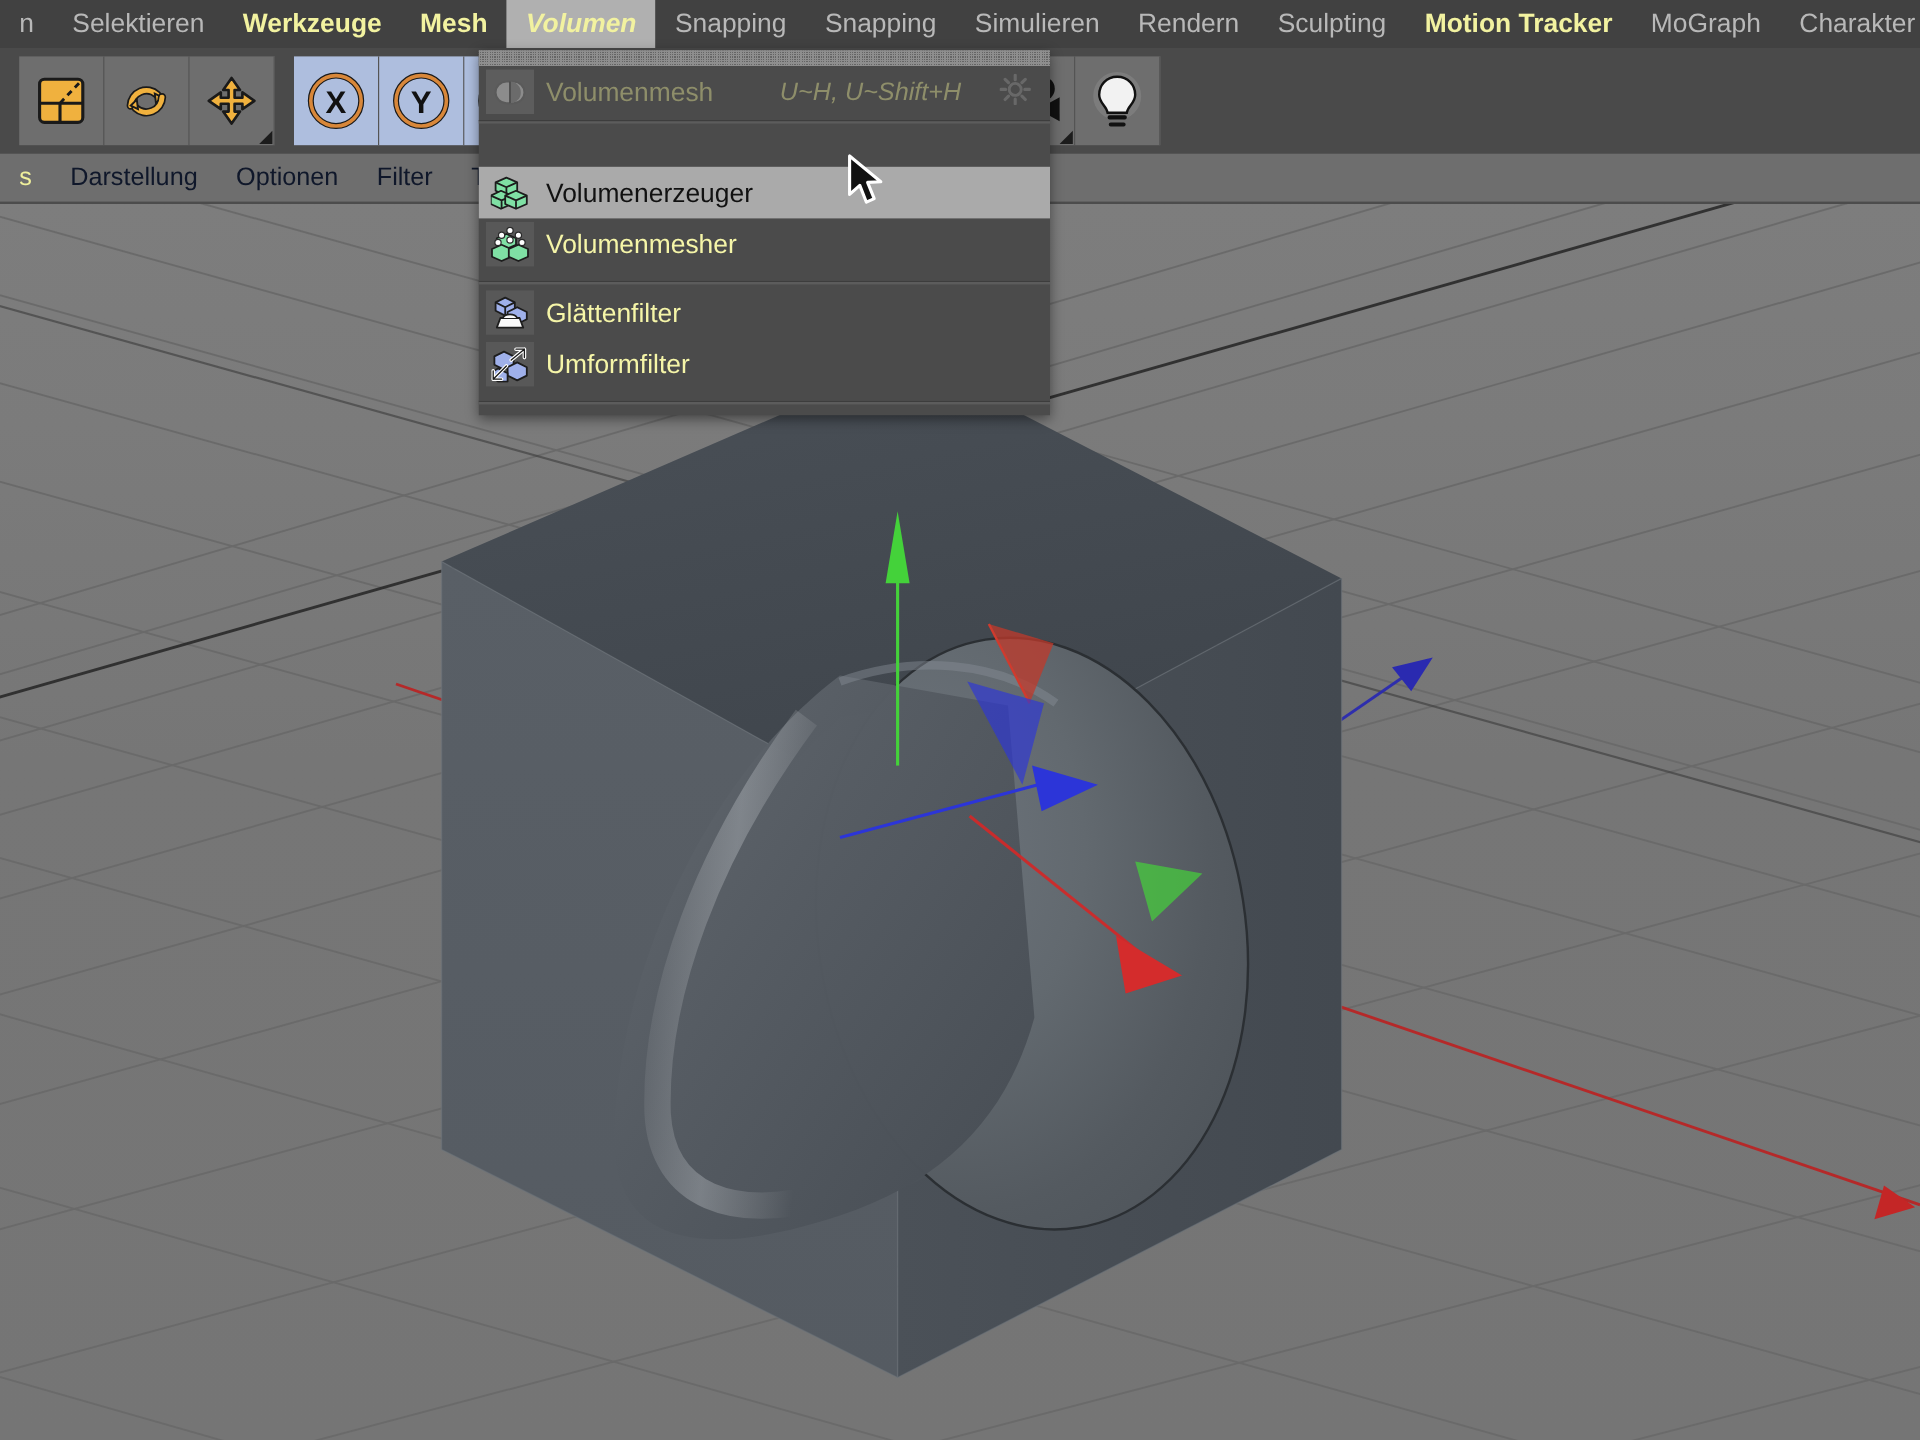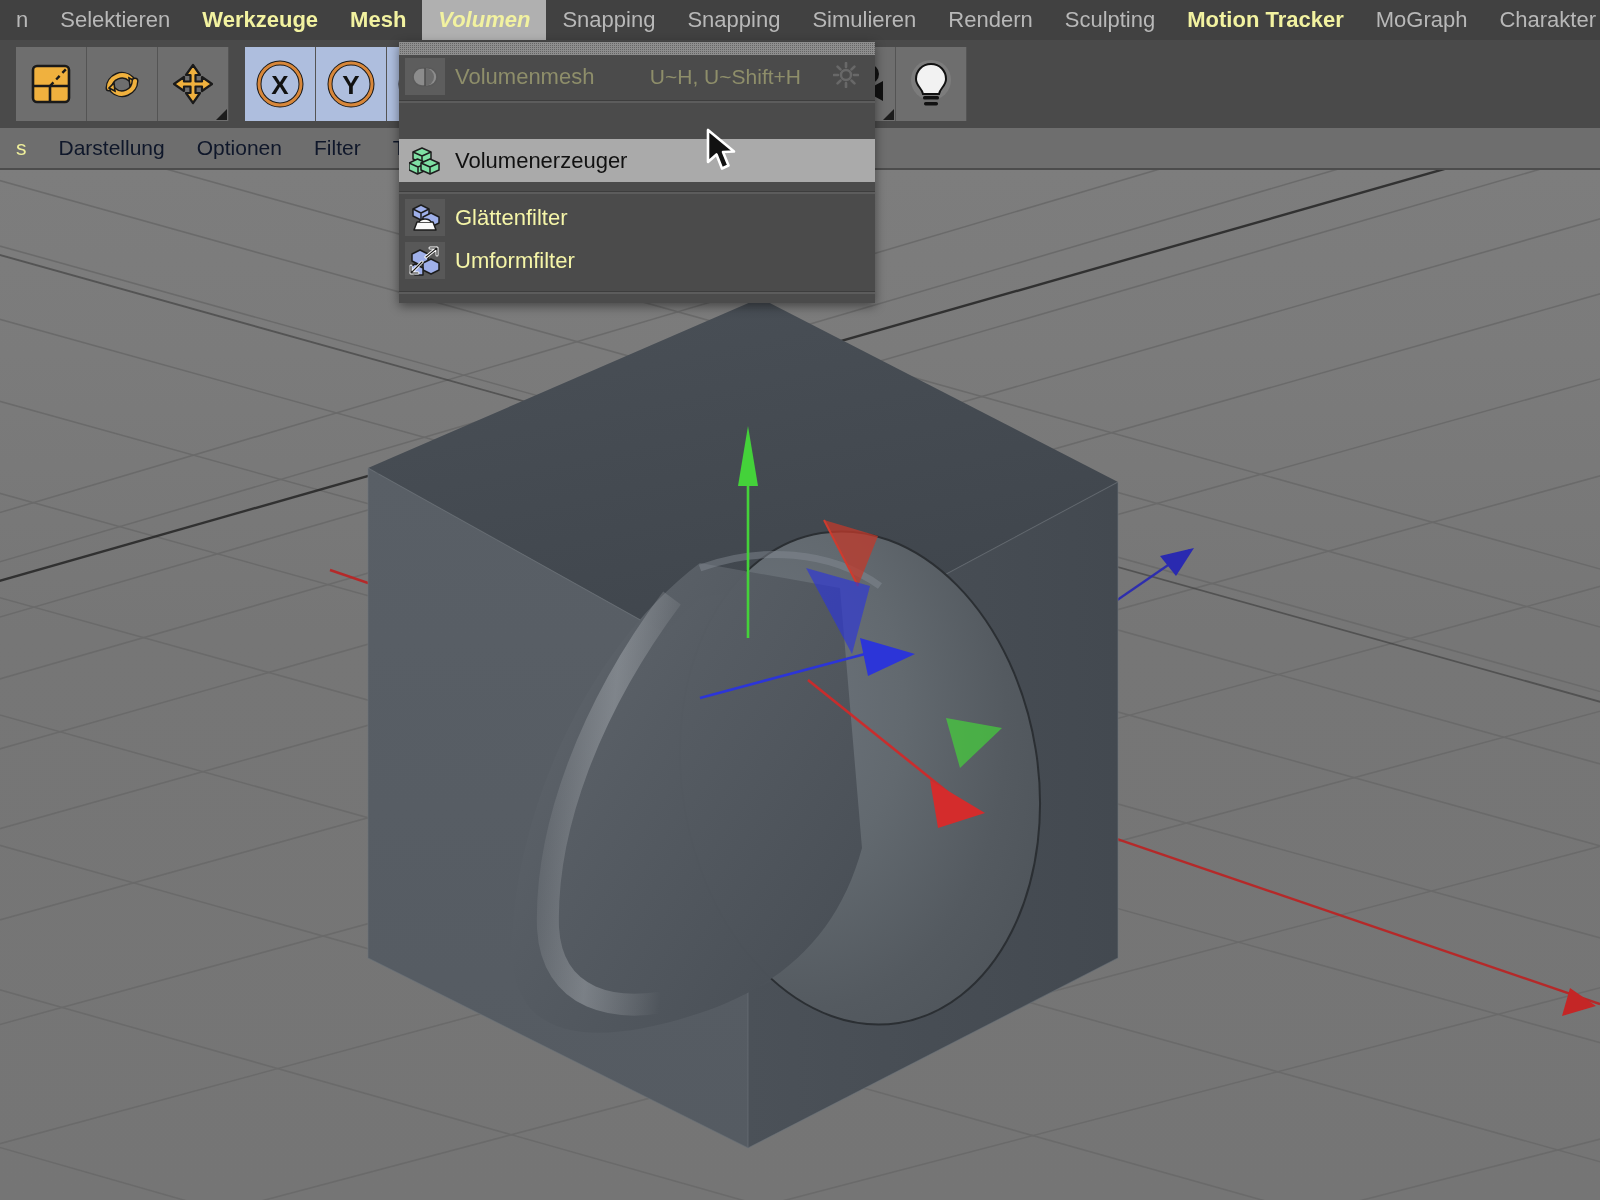--- a/index.html
+++ b/index.html
@@ -53,21 +53,21 @@
   .dd-row{display:flex;align-items:center;height:43px;position:relative;padding-left:6px;}
   .dd-row.disabled .dd-label{color:#8e8e6a;}
   .dd-row.disabled .dd-short{color:#8e8e6a;}
   .dd-row.hl{background:#aaaaaa;margin-top:36px;}
   .dd-row.hl .dd-label{color:#111;}
   .dd-icon{width:40px;height:37px;flex:0 0 40px;display:flex;align-items:center;justify-content:center;
            background:#585858;margin-right:10px;}
   .dd-row.disabled .dd-icon{background:#5d5d5d;}
   .dd-row.hl .dd-icon{background:transparent;}
   .dd-label{font-size:22px;color:#f5f5a8;white-space:nowrap;}
-  .dd-short{position:absolute;right:74px;font-size:21px;color:#cfcf8f;white-space:nowrap;}
+  .dd-short{position:absolute;right:74px;font-size:21px;color:#cfcf8f;white-space:nowrap;font-style:italic;}
   .dd-gear{position:absolute;right:16px;top:50%;transform:translateY(-50%);opacity:.22;}
   .dd-sep{height:2px;background:#5c5c5c;border-top:1px solid #3d3d3d;margin:2px 0;}
   .dd-pad{height:7px;}
 
   
   .cursor{position:absolute;left:706px;top:128px;z-index:80;pointer-events:none;}
 </style>
 </head>
 <body>
 
@@ -419,20 +419,40 @@
             <path d="M9 14 L18 18 L18 25 L9 29 L0.5 25 L0.5 18 Z" fill="#7fe0a4" transform="translate(-0.5,-1)"></path>
             <path d="M0 17 L9 21 L9 28 M9 21 L18 17" fill="none"></path>
             <path d="M22 14 L31 18 L31 25 L22 29 L13 25 L13 18 Z" fill="#7fe0a4" transform="translate(-1,-1)"></path>
             <path d="M12 17 L21 21 L21 28 M21 21 L30 17" fill="none"></path>
           </g>
         </svg>
       </div>
       <span class="dd-label">Volumenerzeuger</span>
     </div>
 
+    <div class="dd-row">
+      <div class="dd-icon">
+        <svg width="32" height="30" viewBox="0 0 32 30">
+          <g stroke="#1d1d1d" stroke-width="1.5" stroke-linejoin="round">
+            <path d="M13 6 L21 9.5 L21 15 L13 18.5 L5 15 L5 9.5 Z" fill="#7fe0a4"></path>
+            <path d="M9 15 L17 18.5 L17 25 L9 28.5 L1 25 L1 18.5 Z" fill="#7fe0a4"></path>
+            <path d="M23 15 L31 18.5 L31 25 L23 28.5 L15 25 L15 18.5 Z" fill="#7fe0a4"></path>
+          </g>
+          <g fill="#ffffff" stroke="#2a2a2a" stroke-width="1">
+            <circle cx="16" cy="3" r="2.6"></circle>
+              <circle cx="9" cy="7" r="2.6"></circle>
+              <circle cx="23" cy="7" r="2.6"></circle>
+            <circle cx="16" cy="11" r="2.6"></circle>
+              <circle cx="6" cy="13" r="2.6"></circle>
+              <circle cx="26" cy="13" r="2.6"></circle>
+          </g>
+        </svg>
+      </div>
+      <span class="dd-label">Volumenmesher</span>
+    </div>
 
     <div class="dd-pad"></div>
     <div class="dd-sep"></div>
 
     <div class="dd-row">
       <div class="dd-icon">
         <svg width="32" height="30" viewBox="0 0 32 30">
           <g stroke="#1d1d1d" stroke-width="1.5" stroke-linejoin="round">
             <path d="M12 2 L20 6 L20 13 L12 17 L4 13 L4 6 Z" fill="#9fb0ea"></path>
             <path d="M4 6 L12 10 L12 17 M12 10 L20 6" fill="none"></path>

